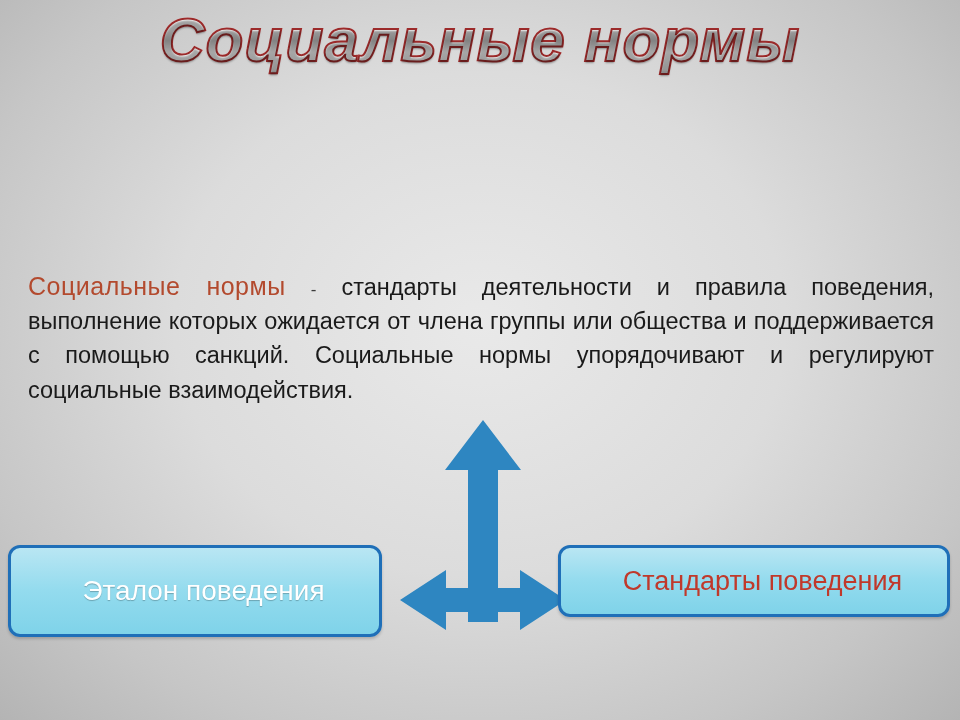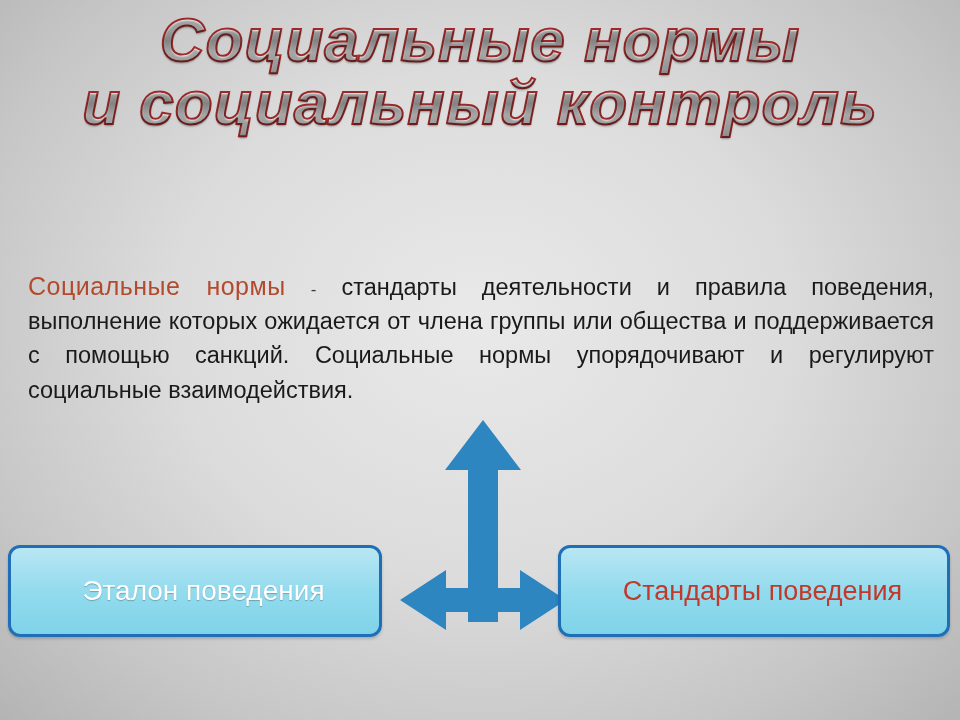--- a/index.html
+++ b/index.html
@@ -88,41 +88,40 @@
   .box-left {
     left: 8px;
     top: 545px;
     width: 374px;
     height: 92px;
   }
   .box-right {
     left: 558px;
     top: 545px;
     width: 392px;
-    height: 92px;
+    height: 72px;
   }
   .box-label {
     font-size: 28px;
     color: #ffffff;
     text-shadow: 0 1px 1px rgba(0,0,0,0.25);
     white-space: nowrap;
     margin-left: 17px;
   }
   .box-right .box-label {
     color: #c0392b;
     text-shadow: none;
     font-size: 27px;
   }
 </style>
 </head>
 <body>
 
 <div class="slide-title">
   <span class="title-line title-line-1">Социальные нормы</span>
-  <span class="title-line title-line-2">и социальный контроль</span>
 </div>
 
 <p class="definition">
   <span class="term">Социальные нормы</span>
   <span class="dash">-</span>
   <span class="body">стандарты деятельности и правила поведения, выполнение которых ожидается от члена группы или общества и поддерживается с помощью санкций. Социальные нормы упорядочивают и регулируют социальные взаимодействия.</span>
 </p>
 
 <div class="arrow-wrap">
   <svg width="170" height="230" viewBox="0 0 170 230" xmlns="http://www.w3.org/2000/svg" aria-hidden="true">

